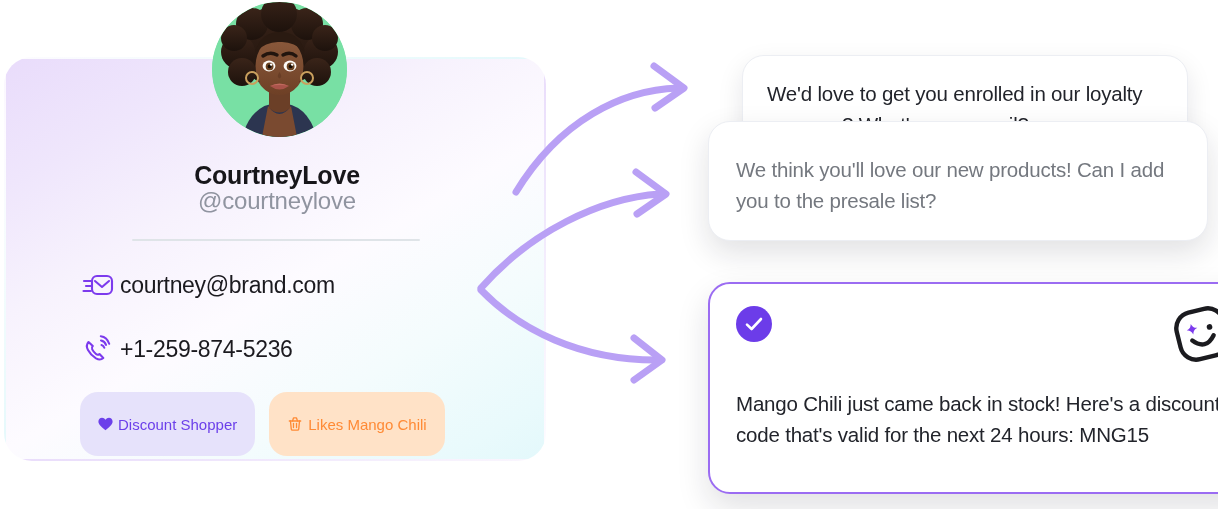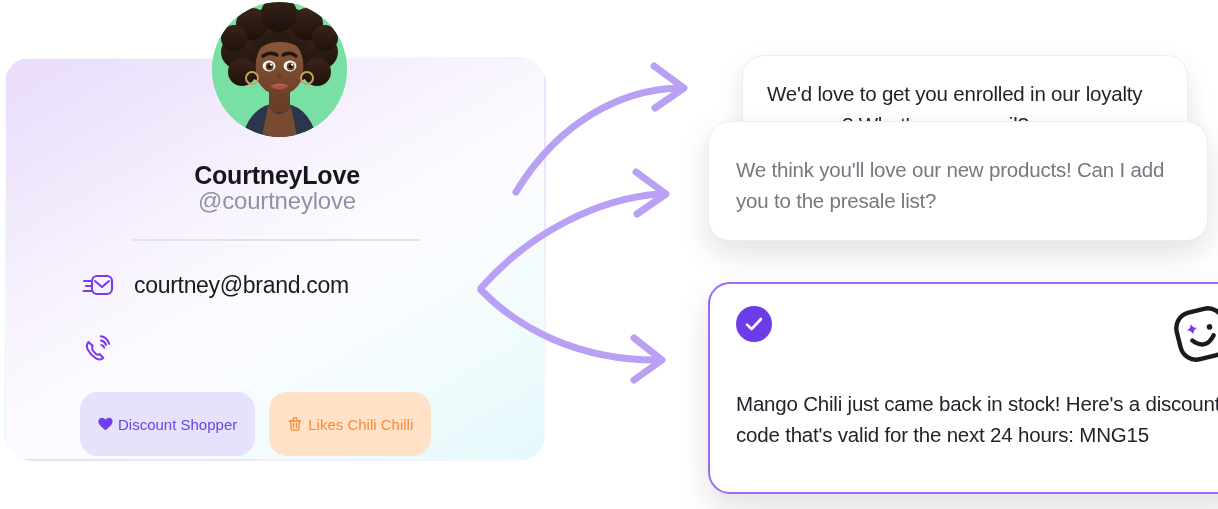--- a/index.html
+++ b/index.html
@@ -96,21 +96,21 @@
     width: 288px;
     height: 2px;
     background: #dfe4e8;
     border-radius: 2px;
   }
 
   .contact-row {
     position: absolute;
     display: flex;
     align-items: center;
-    gap: 18px;
+    gap: 4px;
   }
   .contact-row.email { left: 74px; top: 208px; }
   .contact-row.phone { left: 74px; top: 272px; }
   .contact-icon {
     width: 36px;
     height: 36px;
     display: flex;
     align-items: center;
     justify-content: center;
     flex: none;
@@ -331,20 +331,21 @@
 
     <div class="contact-row phone">
       <span class="contact-icon">
         <svg width="32" height="32" viewBox="0 0 32 32" fill="none" stroke="#7c3aed" stroke-width="2.1" stroke-linecap="round" stroke-linejoin="round">
           <path d="M6.5 9 q-3 3.5 -0.5 8 q2.8 5.3 8 8.4 q4.3 2.4 7.3 -0.4 l-3.8 -3.9 q-1.9 1.3 -3.5 -0.1 q-2.5 -2 -3.8 -4.6 q-0.9 -1.8 0.6 -3.3 z"></path>
           <path d="M19 7.5 q3.6 0.6 5 4.4"></path>
           <path d="M19.5 12 q2.1 0.5 2.8 2.7"></path>
           <path d="M18.8 3.2 q6.2 0.8 8.4 7.6"></path>
         </svg>
       </span>
+      <span class="contact-text">+1-259-874-5236</span>
     </div>
 
     <div class="tags">
       <div class="tag tag-discount">
         <span class="tag-icon">
           <svg width="15" height="14" viewBox="0 0 16 15" fill="#6c40ea">
             <path d="M8 14.2 C2.4 10.1 0.4 7.4 0.4 4.9 C0.4 2.4 2.2 0.8 4.3 0.8 C5.8 0.8 7.1 1.6 8 2.9 C8.9 1.6 10.2 0.8 11.7 0.8 C13.8 0.8 15.6 2.4 15.6 4.9 C15.6 7.4 13.6 10.1 8 14.2 Z"></path>
           </svg>
         </span>
         <span>Discount Shopper</span>
@@ -352,21 +353,21 @@
       <div class="tag tag-likes">
         <span class="tag-icon">
           <svg width="16" height="16" viewBox="0 0 18 18" fill="none" stroke="#ff8a35" stroke-width="1.5" stroke-linecap="round" stroke-linejoin="round">
             <path d="M2.6 5.6 h12.8"></path>
             <path d="M3.9 5.6 l0.9 9.1 a1.4 1.4 0 0 0 1.4 1.2 h5.6 a1.4 1.4 0 0 0 1.4 -1.2 l0.9 -9.1"></path>
             <path d="M6.2 5.6 l1.1 -3.4 h3.4 l1.1 3.4"></path>
             <path d="M7.3 8.4 v4.6"></path>
             <path d="M10.7 8.4 v4.6"></path>
           </svg>
         </span>
-        <span>Likes Chili Chilli</span>
+        <span>Likes Mango Chili</span>
       </div>
     </div>
   </div>
 
   <svg class="arrows" viewBox="0 0 1218 509">
     <g fill="none" stroke="#b9a0f5" stroke-width="7" stroke-linecap="round" stroke-linejoin="round">
 
       <path d="M516 192 C 560 120, 622 90, 678 88"></path>
       <path d="M654 66 L 684 88 L 655 108"></path>
 

